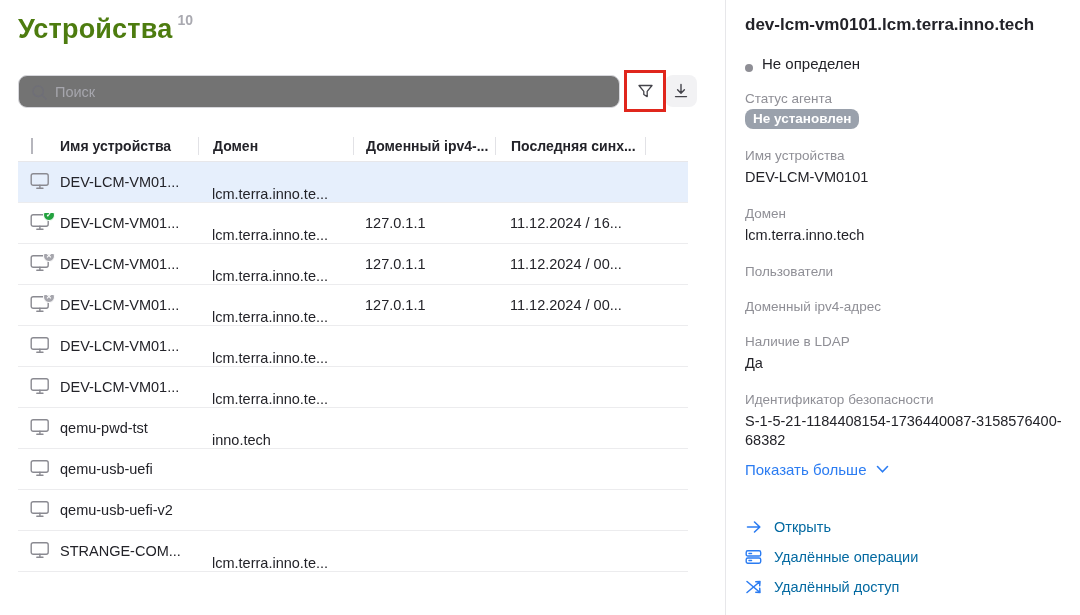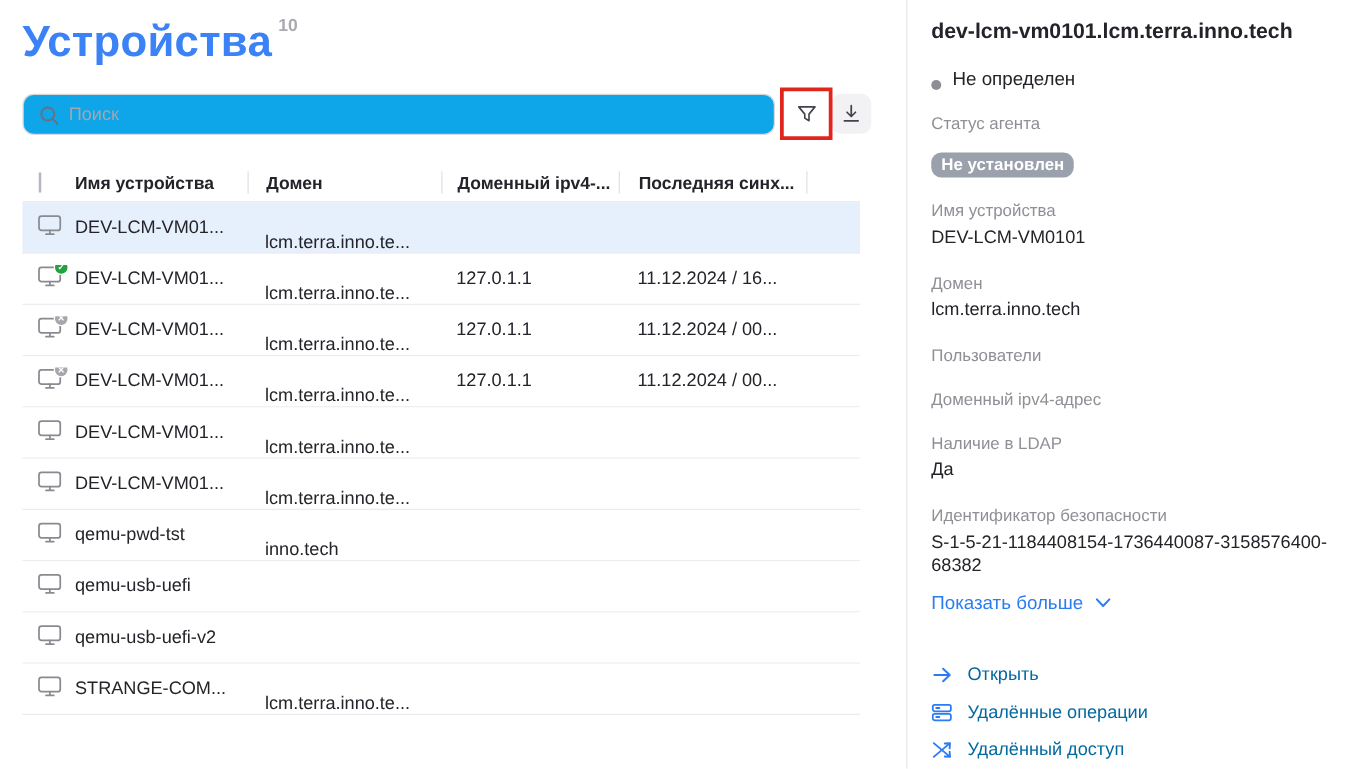--- a/index.html
+++ b/index.html
@@ -4,27 +4,27 @@
 <style>
   * { margin:0; padding:0; box-sizing:border-box; }
   html,body { width:1080px; height:615px; background:#ffffff; overflow:hidden;
     font-family:"Liberation Sans", sans-serif; color:#232329; }
 
   .app { position:relative; width:1080px; height:615px; }
 
   
   .main { position:absolute; left:0; top:0; width:725px; height:615px; }
   .page-head { position:absolute; left:18px; top:14px; }
-  .page-title { font-size:35px; font-weight:700; letter-spacing:.2px; color:#3b82f6; display:inline; }
+  .page-title { font-size:27px; font-weight:700; letter-spacing:.2px; color:#4d7c0f; display:inline; }
   .page-count { font-size:14px; font-weight:700; color:#a9a9b0; vertical-align:top; position:relative; top:-2px; margin-left:5px; }
 
   
   .toolbar { position:absolute; left:18px; top:75px; width:690px; height:33px; }
   .searchbox { position:absolute; left:0; top:0; width:602px; height:33px;
-    border:1px solid #d7d7dc; border-radius:9px; background:#0ea5e9; }
+    border:1px solid #d7d7dc; border-radius:9px; background:#737373; }
   .searchbox svg { position:absolute; left:12px; top:8px; }
   .searchbox input { position:absolute; left:36px; top:1px; width:550px; height:29px; border:none; outline:none;
     font-family:"Liberation Sans", sans-serif; font-size:14.5px; color:#232329; background:transparent; }
   .searchbox input::placeholder { color:#a6a6ad; }
   .iconbtn { position:absolute; top:0; width:32px; height:32px; border:none; border-radius:8px;
     background:#f2f2f4; display:flex; align-items:center; justify-content:center; cursor:pointer; }
   .btn-filter { left:611px; background:#ffffff; }
   .btn-download { left:647px; }
   .annotation { position:absolute; left:606px; top:-5px; width:42px; height:42px;
     border:3px solid #e0261c; background:transparent; pointer-events:none; z-index:5; }
@@ -61,21 +61,21 @@
   
   .vdivider { position:absolute; left:725px; top:0; width:1px; height:615px; background:#e7e7ea; }
   .panel { position:absolute; left:726px; top:0; width:354px; height:615px; padding:14px 18px 0 19px; }
   .panel-title { font-size:17px; font-weight:700; color:#232329; line-height:22px; }
   .status-row { margin-top:19px; display:flex; align-items:flex-end; gap:9px; }
   .status-dot { width:8px; height:8px; border-radius:50%; background:#8e8e95; flex:0 0 auto; }
   .status-text { font-size:15px; color:#232329; }
   .plabel { margin-top:19px; font-size:13.5px; color:#8f8f96; line-height:16px; }
   .pvalue { margin-top:4px; font-size:14.5px; color:#232329; line-height:19px; word-wrap:break-word; }
   .pvalue:empty { display:none; }
-  .agent-badge { display:inline-block; margin-top:15px; background:#9aa1ac; color:#ffffff;
+  .agent-badge { display:inline-block; margin-top:2px; background:#9aa1ac; color:#ffffff;
     font-size:13.5px; font-weight:700; padding:2px 8px 3px; border-radius:8px; }
   .show-more { margin-top:11px; display:flex; align-items:center; gap:10px; color:#2b7cf2;
     font-size:15px; cursor:pointer; background:none; border:none; font-family:"Liberation Sans", sans-serif; padding:0; }
   .actions { margin-top:40px; display:flex; flex-direction:column; gap:13px; }
   .action { display:flex; align-items:center; gap:12px; cursor:pointer; background:none; border:none; padding:0;
     font-family:"Liberation Sans", sans-serif; }
   .action .alabel { font-size:14.5px; color:#0369a1; }
   .aicon { width:17px; height:17px; display:flex; align-items:center; justify-content:center; }
 </style>
 </head>

